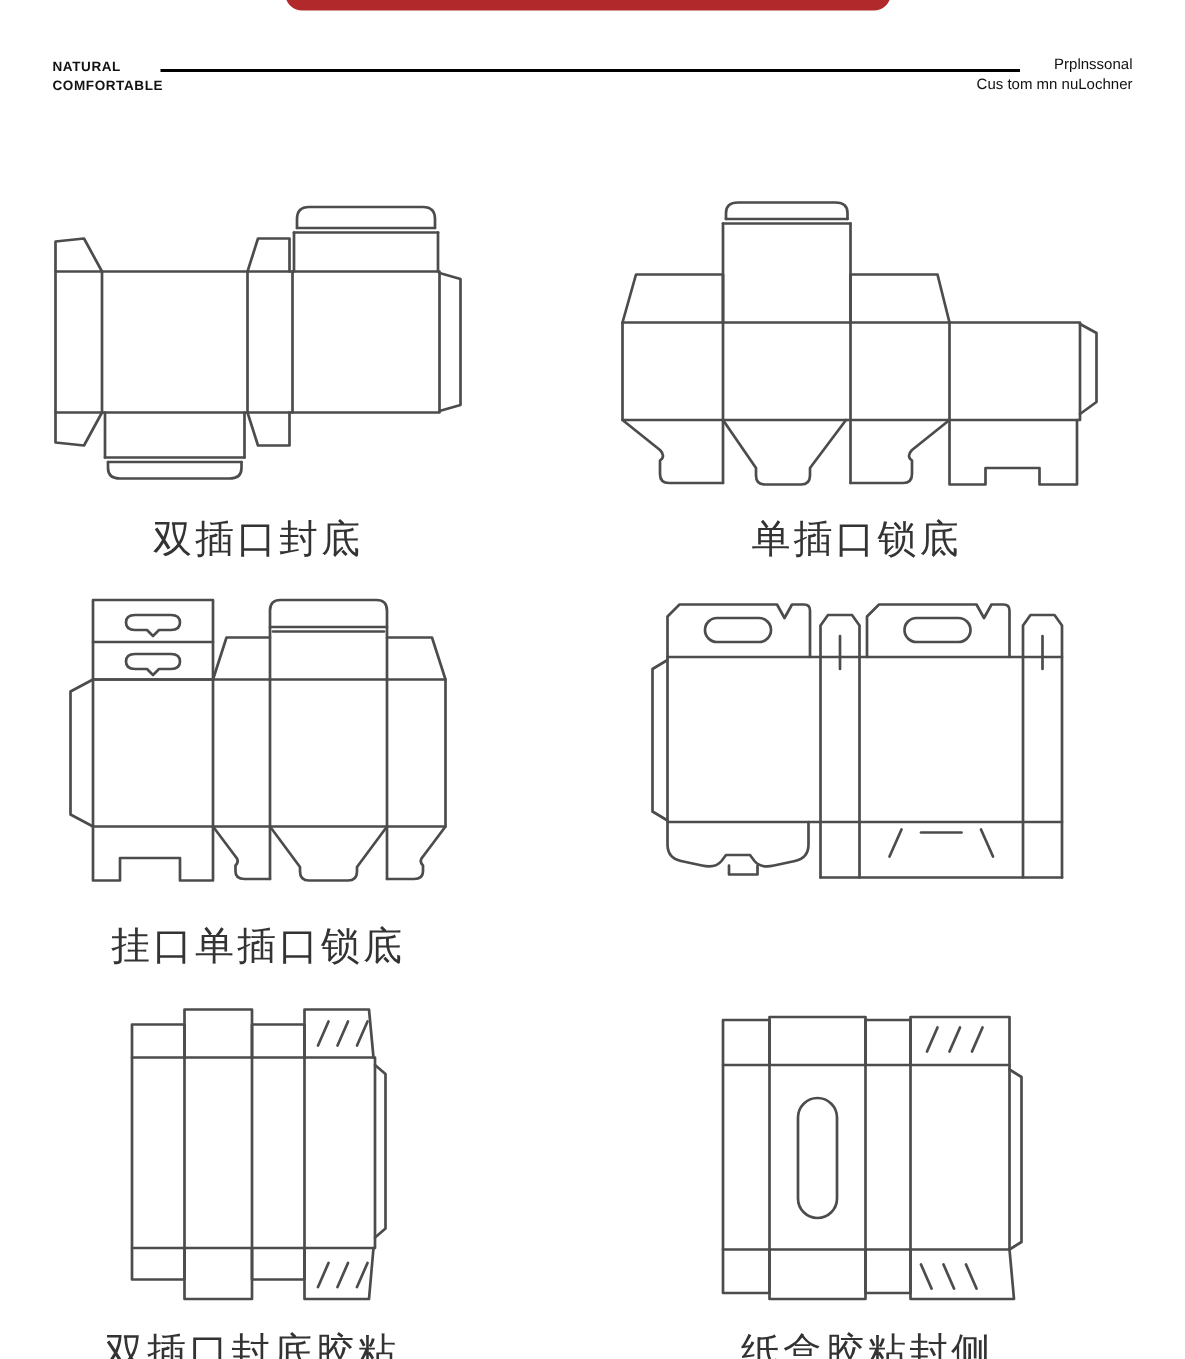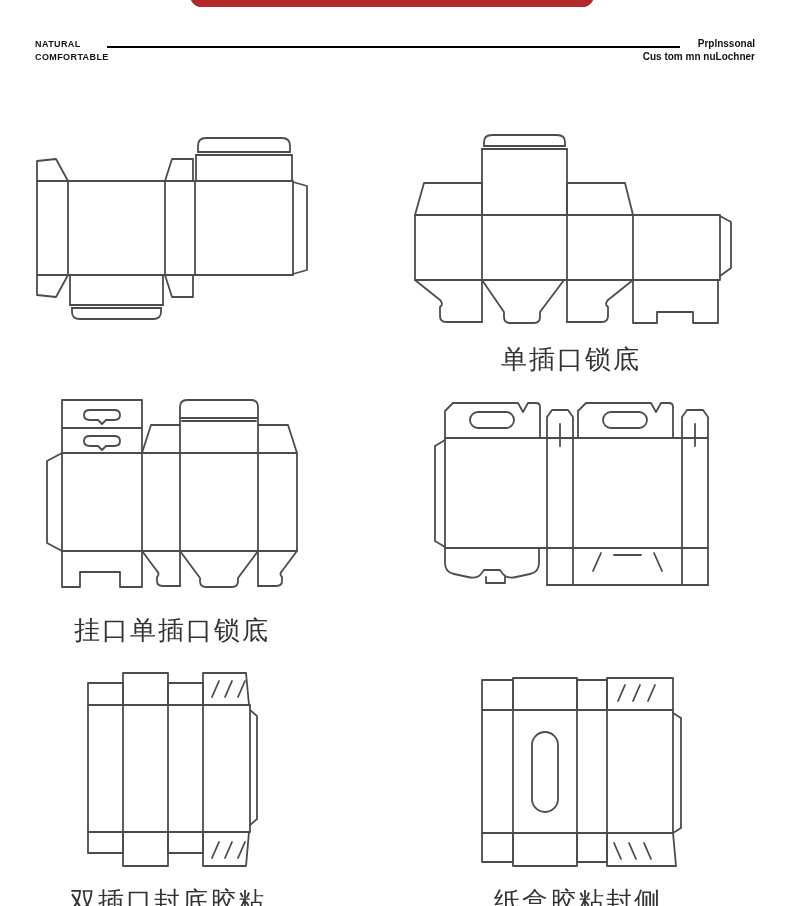--- a/index.html
+++ b/index.html
@@ -18,21 +18,21 @@
   .tagline{
     position:absolute;left:35px;top:38px;
     font-size:9px;font-weight:bold;color:#111;
     letter-spacing:.4px;line-height:13px;
   }
   .divider{
     position:absolute;left:107px;top:46px;width:573px;height:2px;background:#000;
   }
   .brand{
     position:absolute;right:35px;top:37px;
-    font-size:10px;font-weight:bold;color:#111;
+    font-size:10px;font-weight:normal;color:#111;
     line-height:13px;text-align:right;
   }
   .dieline{position:absolute;}
   .dieline path,.dieline line,.dieline rect{
     fill:none;stroke:#4c4c4c;stroke-width:1.8;
     stroke-linejoin:round;stroke-linecap:round;
   }
   .dlabel{
     position:absolute;transform:translateX(-50%);
     font-size:26px;letter-spacing:2px;color:#333;
@@ -188,18 +188,19 @@
     <rect x="532" y="732" width="26" height="80" rx="13"></rect>
     <path d="M482,833 L482,862 L513,862 L513,833"></path>
     <path d="M513,833 L513,866 L577,866 L577,833"></path>
     <path d="M577,833 L577,862 L607,862 L607,833"></path>
     <path d="M607,833 L607,866 L676,866 L673,833"></path>
     <line x1="614" y1="843" x2="621" y2="859"></line>
     <line x1="629" y1="843" x2="636" y2="859"></line>
     <line x1="644" y1="843" x2="651" y2="859"></line>
   </svg>
 
+  <div class="dlabel" style="left:172px;top:344px">双插口封底</div>
   <div class="dlabel" style="left:172px;top:615px">挂口单插口锁底</div>
   <div class="dlabel" style="left:571px;top:344px">单插口锁底</div>
   <div class="dlabel" style="left:168px;top:886px">双插口封底胶粘</div>
   <div class="dlabel" style="left:578px;top:886px">纸盒胶粘封侧</div>
 
 </div>
 
 </body></html>

